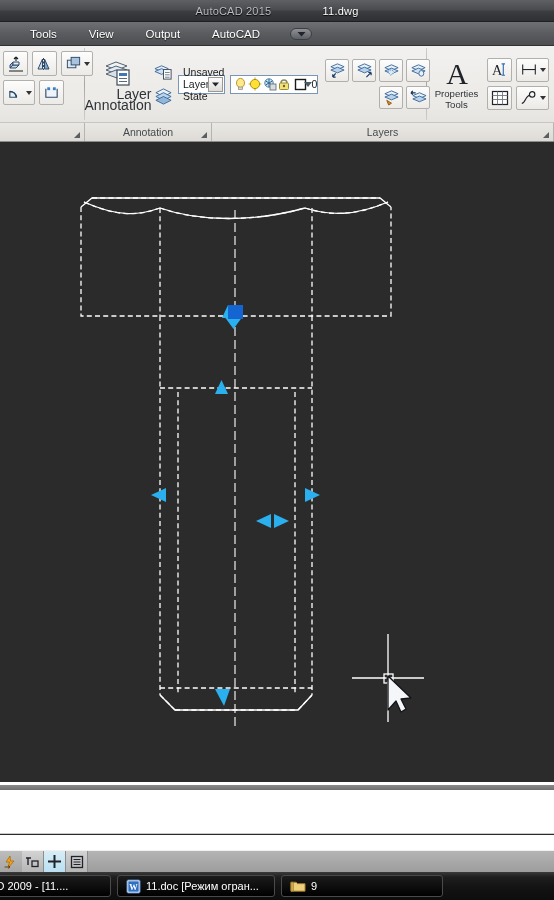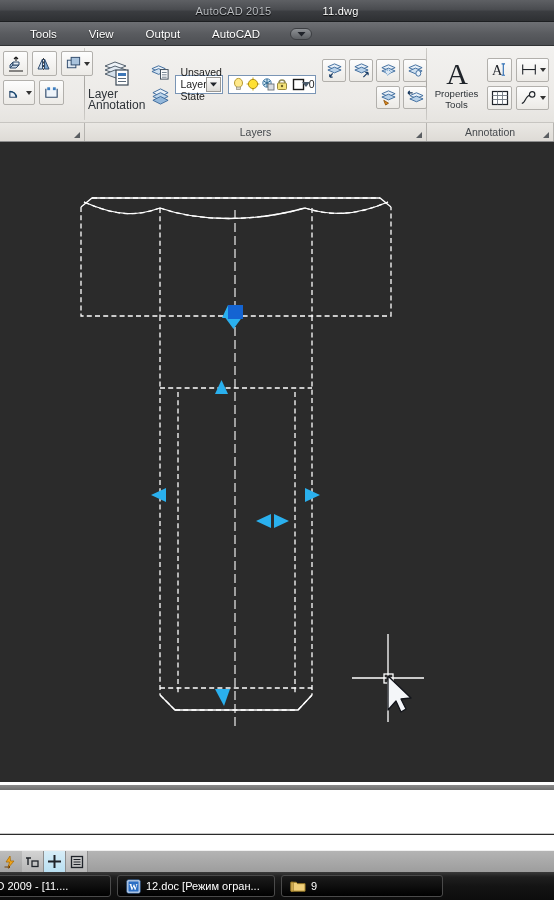--- a/index.html
+++ b/index.html
@@ -247,21 +247,21 @@
 
           <div style="width:60px; display:flex; flex-direction:column; align-items:center; justify-content:center; gap:0px;">
             <svg class="ico" width="32" height="32" viewBox="0 0 32 32">
               <path d="M4 9 L14 5 L25 9 L15 13 Z" fill="#eef3f8" stroke="#55626e" stroke-width="1"></path>
               <path d="M4 13 L14 9 L25 13 L15 17 Z" fill="#e2eaf2" stroke="#55626e" stroke-width="1"></path>
               <path d="M4 17 L14 13 L25 17 L15 21 Z" fill="#d6e1ec" stroke="#55626e" stroke-width="1"></path>
               <rect x="15" y="13" width="12" height="15" fill="#ffffff" stroke="#3c4a58" stroke-width="1.2"></rect>
               <rect x="17" y="16" width="8" height="3" fill="#3f78b8"></rect>
               <path d="M17 21.5 L25 21.5 M17 24.5 L25 24.5" stroke="#5b6b7b" stroke-width="1"></path>
             </svg>
-            <div style="font-size:12px; color:#2e3338; line-height:11px; text-align:left;">
+            <div style="font-size:14px; color:#2e3338; line-height:11px; text-align:right;">
               <span>Layer</span><br>
               <span>Annotation</span>
             </div>
           </div>
 
           <div style="display:flex; flex-direction:column; gap:5px;">
             <div class="btn" style="width:22px;height:20px;">
               <svg class="ico" width="19" height="19" viewBox="0 0 20 20">
                 <path d="M1 7 L8 4 L15 7 L8 10 Z" fill="#e9f0f7" stroke="#3d6a9c" stroke-width="1"></path>
                 <path d="M1 10 L8 7 L15 10 L8 13 Z" fill="#cfe0f0" stroke="#3d6a9c" stroke-width="1"></path>
@@ -415,26 +415,26 @@
         </div>
       </div>
 
     </div>
 
     <div class="panel-labels">
       <div class="panel-label" style="width:85px;">
         <span></span>
         <span class="arrow"></span>
       </div>
+      <div class="panel-label" style="flex:1;">
+        <span>Annotation</span>
+        <span class="arrow"></span>
+      </div>
       <div class="panel-label" style="width:342px;">
         <span>Layers</span>
-        <span class="arrow"></span>
-      </div>
-      <div class="panel-label" style="flex:1;">
-        <span>Annotation</span>
         <span class="arrow"></span>
       </div>
     </div>
   </div>
 
   <div class="canvas">
     <svg width="554" height="640" viewBox="0 0 554 640">
       <defs>
         <style>
           .sel  { stroke:#ffffff; stroke-width:1.3; fill:none; stroke-dasharray:5,3.2; }
@@ -563,21 +563,21 @@
   <div class="taskbar">
     <div class="task-btn clipped" style="width:145px;">
       <span>oCAD 2009 - [11....</span>
     </div>
     <div class="task-btn" style="width:158px;">
       <svg width="15" height="15" viewBox="0 0 16 16">
         <rect x="1" y="1" width="14" height="14" rx="1.5" fill="#e9eef5" stroke="#4a7ab5" stroke-width="1"></rect>
         <rect x="2.5" y="2.5" width="11" height="11" fill="#2c6fc4"></rect>
         <text x="8" y="11.5" font-family="Liberation Serif, serif" font-size="9" fill="#ffffff" text-anchor="middle" font-weight="bold">W</text>
       </svg>
-      <span>12.doc [Режим огран...</span>
+      <span>11.doc [Режим огран...</span>
     </div>
     <div class="task-btn" style="width:162px;">
       <svg width="16" height="14" viewBox="0 0 17 14">
         <path d="M1 3 L1 12.5 L16 12.5 L16 4.5 L8 4.5 L6.5 3 Z" fill="#f0cf7a" stroke="#9a7a24" stroke-width="1"></path>
         <path d="M1 3 L1 12.5 L3.5 12.5 L3.5 3 Z" fill="#d9b35c" stroke="#9a7a24" stroke-width="0.8"></path>
       </svg>
       <span>9</span>
     </div>
     <div class="tb-fill"></div>
   </div>

